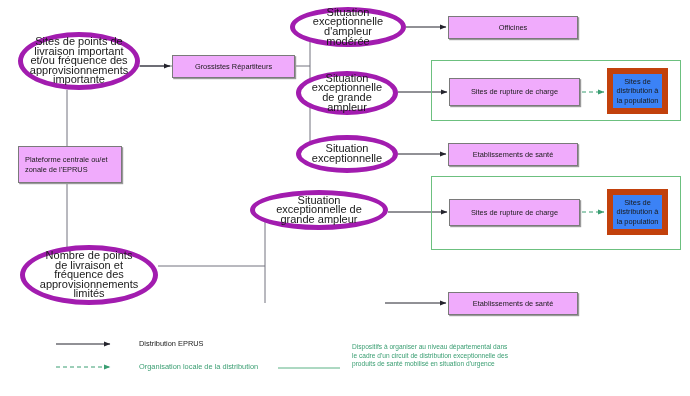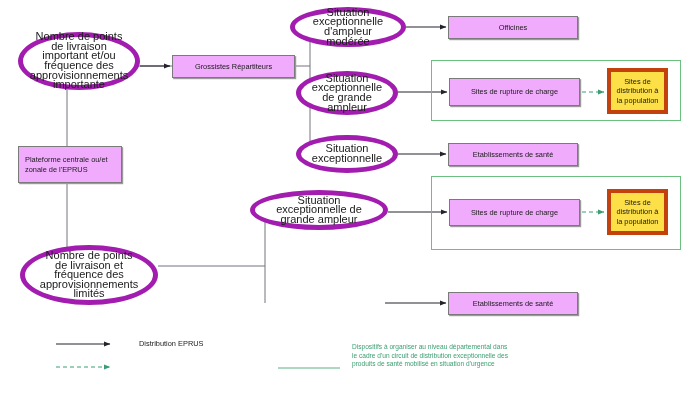--- a/index.html
+++ b/index.html
@@ -6,21 +6,21 @@
   body{width:690px;height:396px;font-family:"Liberation Sans",sans-serif;}
   #stage{position:relative;width:690px;height:396px;overflow:hidden;background:#fff;}
   #edges{position:absolute;left:0;top:0;width:690px;height:396px;}
 
   .node{position:absolute;box-sizing:border-box;display:flex;align-items:center;
         justify-content:center;text-align:center;color:#1a1a1a;}
   .ellipse{border:5px solid #a21caf;border-radius:50%;background:#fff;
            font-size:11px;line-height:9.6px;}
   .boxnode{border:1px solid #7a7a7a;box-shadow:1.2px 1.2px 0 0 #9a9a9a;
            background:#f0abfc;font-size:7.4px;line-height:9.6px;}
-  .greenbox{border:4px solid #c2410c;background:#fde047;font-size:7.4px;
+  .greenbox{border:6px solid #c2410c;background:#3b82f6;font-size:7.4px;
             line-height:9.6px;color:#1a1a1a;}
   .greenzone{position:absolute;box-sizing:border-box;border:1.4px solid #6cc07f;
              background:transparent;}
 
   .legend-label{position:absolute;font-size:7.4px;line-height:9.6px;color:#1a1a1a;}
   .legend-label.green{color:#3a9e72;}
   .legend-note{position:absolute;font-size:6.6px;line-height:8.6px;color:#3a9e72;width:160px;}
 </style>
 </head>
 <body>
@@ -76,21 +76,21 @@
 
     <g stroke="#5bb285" stroke-width="1" fill="none">
       <line x1="278" y1="368" x2="340" y2="368"></line>
     </g>
   </svg>
 
   <div class="greenzone" style="left:431px;top:60px;width:250px;height:61px;"></div>
   <div class="greenzone" style="left:431px;top:176px;width:250px;height:74px;"></div>
 
   <div class="node ellipse" style="left:18px;top:32px;width:122px;height:58px;padding:0 10px;">
-    <span>Nombre de points de livraison important et/ou fréquence des approvisionnements importante</span>
+    <span>Sites de points de livraison important et/ou fréquence des approvisionnements importante</span>
   </div>
 
   <div class="node boxnode" style="left:18px;top:146px;width:104px;height:37px;padding:16px 6px;
        justify-content:flex-start;text-align:left;">
     <span>Plateforme centrale ou/et zonale de l'EPRUS</span>
   </div>
 
   <div class="node ellipse" style="left:20px;top:245px;width:138px;height:60px;padding:0 14px;justify-content:center;">
     <span>Nombre de points de livraison et fréquence des approvisionnements limités</span>
   </div>
@@ -139,16 +139,17 @@
   <div class="node greenbox" style="left:607px;top:189px;width:61px;height:46px;padding:0 3px;">
     <span>Sites de distribution à la population</span>
   </div>
 
   <div class="node boxnode" style="left:448px;top:292px;width:130px;height:23px;">
     <span>Etablissements de santé</span>
   </div>
 
   <div class="legend-label" style="left:139px;top:339px;">Distribution EPRUS</div>
 
+  <div class="legend-label green" style="left:139px;top:362px;width:125px;">Organisation locale de la distribution</div>
 
   <div class="legend-note" style="left:352px;top:343px;">Dispositifs à organiser au niveau départemental dans le cadre d'un circuit de distribution exceptionnelle des produits de santé mobilisé en situation d'urgence</div>
 
 </div>
 
 </body></html>

